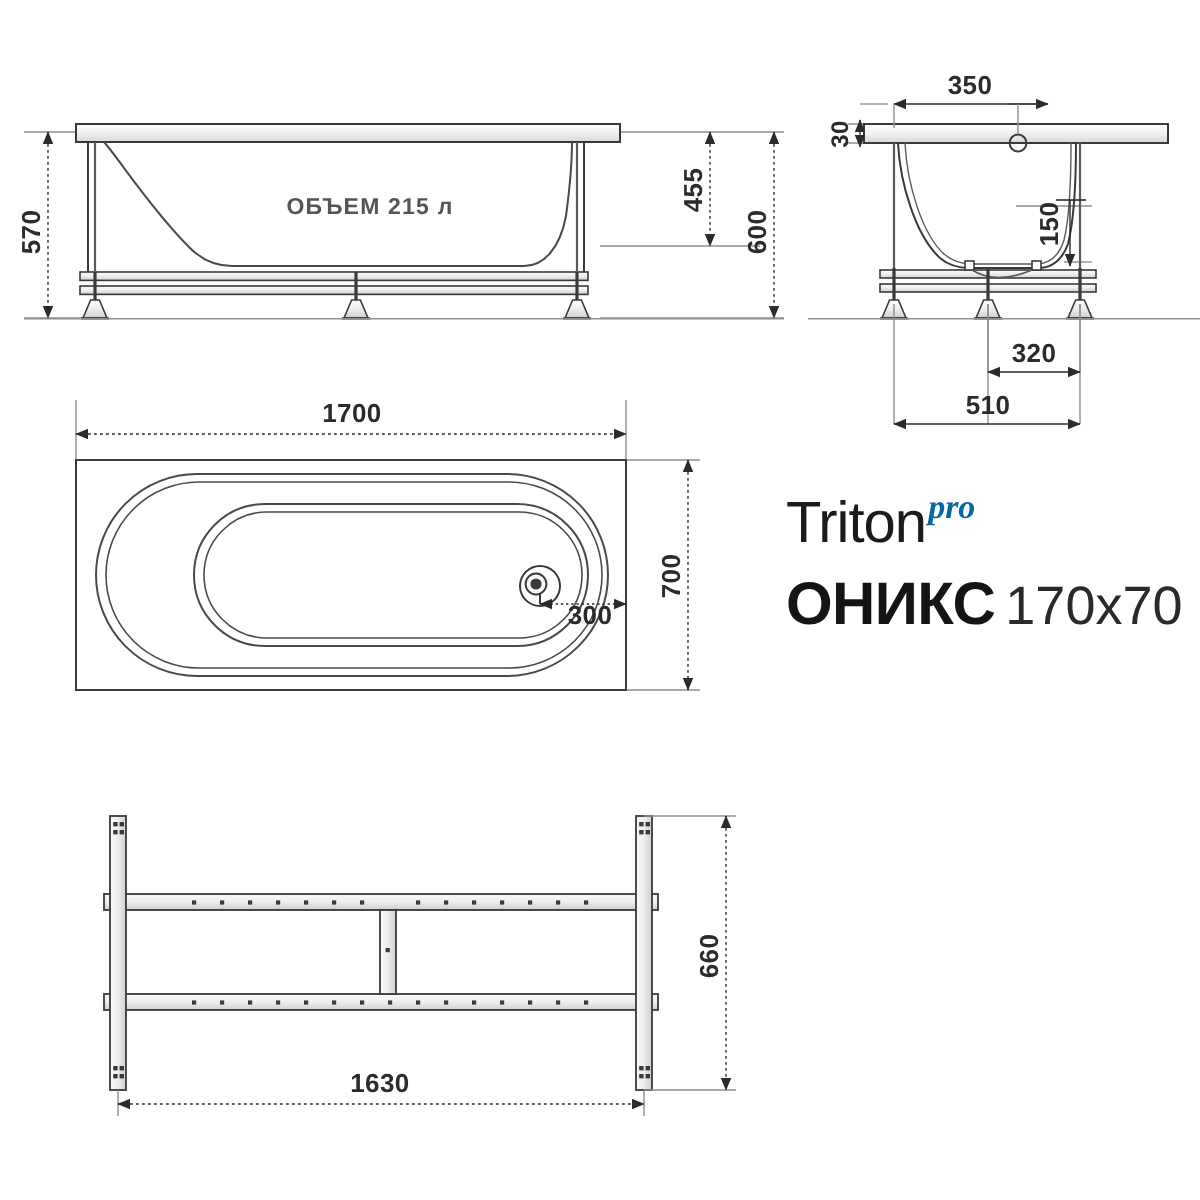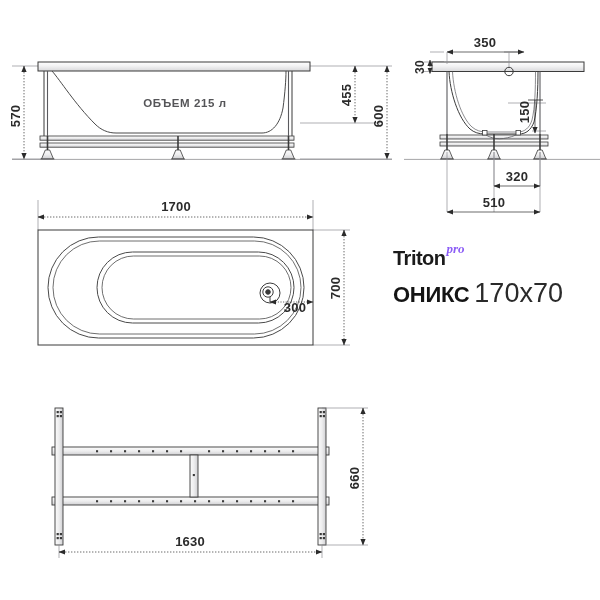--- a/index.html
+++ b/index.html
@@ -45,47 +45,47 @@
     letter-spacing: 0.6px;
   }
   .brand-block {
     position: absolute;
     left: 393px;
     top: 248px;
     width: 200px;
   }
   .brand-name {
     font-family: "Liberation Sans", sans-serif;
-    font-size: 20px;
-    font-weight: 700;
+    font-size: 29px;
+    font-weight: 400;
     color: #1b1b1b;
     letter-spacing: -0.5px;
     line-height: 1;
     position: relative;
     display: inline-block;
   }
   .brand-sup {
     font-family: "Liberation Serif", serif;
     font-style: italic;
-    font-size: 13px;
+    font-size: 17px;
     font-weight: 700;
-    color: #8b5cf6;
+    color: #0369a1;
     position: relative;
     top: -12px;
     left: 1px;
     letter-spacing: 0;
   }
   .model-line {
     margin-top: 11px;
     line-height: 1;
     white-space: nowrap;
   }
   .model-name {
     font-family: "Liberation Sans", sans-serif;
-    font-size: 22px;
+    font-size: 30px;
     font-weight: 700;
     color: #141414;
     letter-spacing: -0.3px;
   }
   .model-size {
     font-family: "Liberation Sans", sans-serif;
     font-size: 27px;
     font-weight: 400;
     color: #2a2a2a;
     letter-spacing: 0px;

